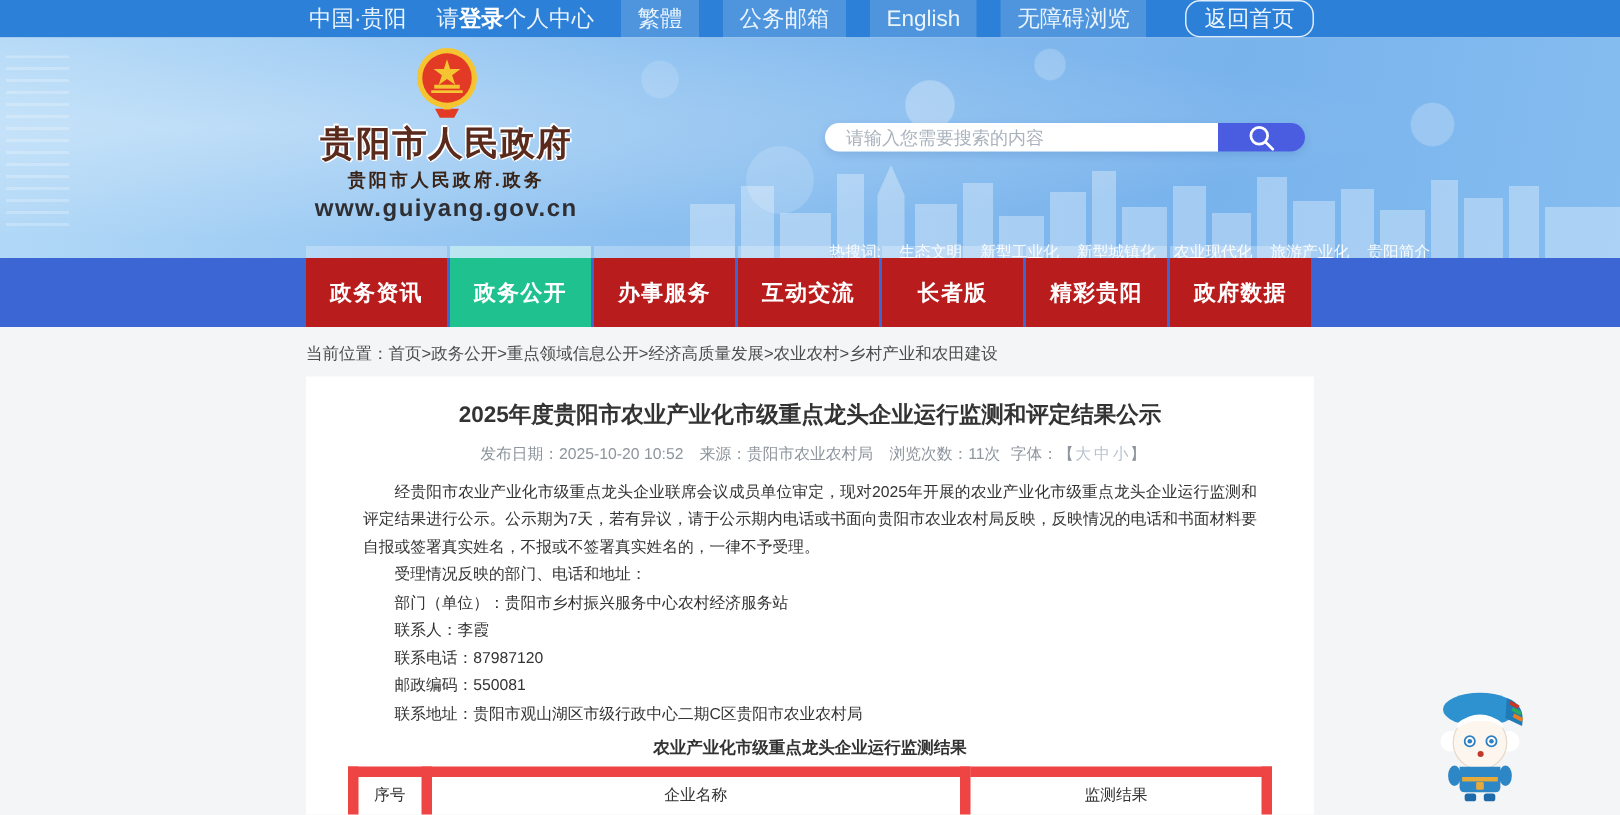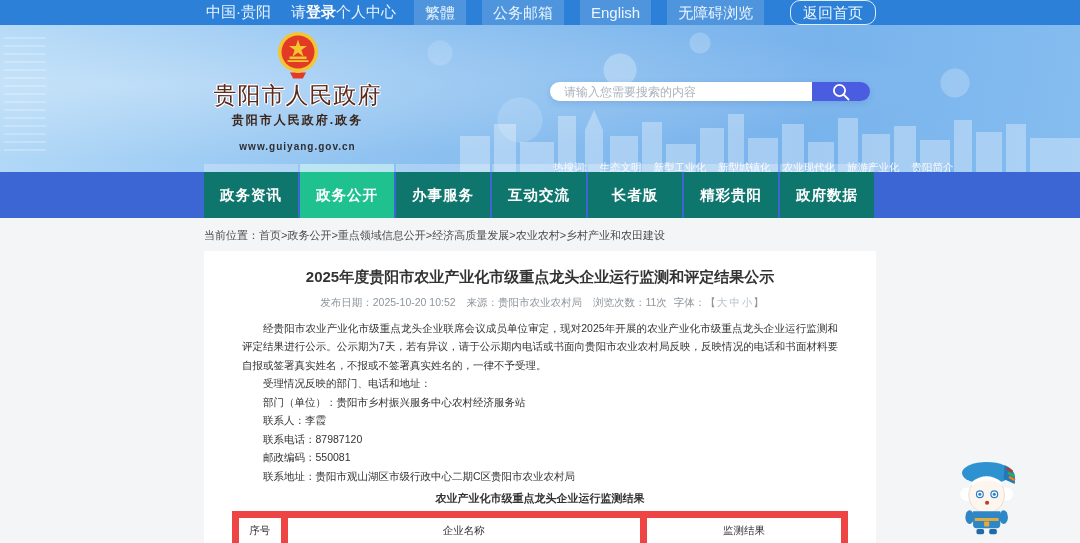--- a/index.html
+++ b/index.html
@@ -24,40 +24,40 @@
       radial-gradient(circle at 440px 28px, rgba(255,255,255,.15) 0 12px, transparent 13px),
       radial-gradient(ellipse at 130px 60px, rgba(255,255,255,.28), transparent 60%),
       linear-gradient(100deg,#b3d9f7 0%,#8cc0f0 40%,#79b3ec 75%,#85bdf0 100%);
   }
   .stripes { position:absolute; left:4px; top:12px; width:42px; height:118px; opacity:.45;
     background:repeating-linear-gradient(to bottom, rgba(255,255,255,.5) 0 2px, transparent 2px 8px); }
   .skyline { position:absolute; right:0; bottom:0; }
 
   .logo { position:absolute; left:200px; top:5px; width:195px; text-align:center; }
   .logo .emblem { display:block; margin:0 auto 2px; }
-  .logo-title { font-size:23px; font-weight:normal; color:#5a2a1c; letter-spacing:1px; line-height:1.15;
+  .logo-title { font-size:23px; font-weight:bold; color:#5a2a1c; letter-spacing:1px; line-height:1.15;
     text-shadow:1px 0 0 #fff,-1px 0 0 #fff,0 1px 0 #fff,0 -1px 0 #fff,1px 1px 0 #fff,-1px -1px 0 #fff; }
   .logo-sub { margin-top:4px; font-size:12px; font-weight:bold; color:#3a2418; letter-spacing:2px; }
-  .logo-url { margin-top:12px; font-size:10px; font-weight:bold; color:#2f2f33; letter-spacing:1px; }
+  .logo-url { margin-top:2px; font-size:16px; font-weight:bold; color:#2f2f33; letter-spacing:1px; }
 
   .search-box { position:absolute; left:550px; top:57px; width:320px; height:19px; display:flex;
     border-radius:18px; box-shadow:0 2px 6px rgba(40,90,160,0.18); }
   .search-box input { flex:1; border:none; outline:none; border-radius:18px 0 0 18px; padding:0 14px; font-size:12px; color:#333; background:#fff; }
   .search-box input::placeholder { color:#aab3bd; }
   .search-btn { width:58px; background:#4a5ce0; border:none; border-radius:0 18px 18px 0; display:flex; align-items:center; justify-content:center; cursor:pointer; }
 
   .hot { position:absolute; left:553px; top:99px; display:flex; gap:12px; font-size:10.5px; color:rgba(255,255,255,0.92); white-space:nowrap;margin-top:37px; }
   .hot .tag { cursor:pointer; }
 
   
   .nav { height:46px; background:#3c66d3; position:relative; }
   .nav-tabs { position:absolute; left:204px; top:-8px; height:54px; display:flex; }
   .nav-tab { width:94px; margin-right:2px; display:flex; flex-direction:column; cursor:pointer; }
   .tab-cap { height:8px; background:rgba(255,255,255,0.26); }
-  .tab-body { flex:1; background:#0f766e; color:#fff; font-size:14.5px; font-weight:bold; letter-spacing:1px;
+  .tab-body { flex:1; background:#b91c1c; color:#fff; font-size:14.5px; font-weight:bold; letter-spacing:1px;
     display:flex; align-items:center; justify-content:center; }
   .nav-tab.active .tab-cap { background:rgba(220,255,242,0.55); }
   .nav-tab.active .tab-body { background:#1fc28e; }
 
   
   .breadcrumb { width:672px; margin:0 auto; padding:10px 0 8px; font-size:11px; color:#4c4c4c; }
   .breadcrumb .path { cursor:pointer; }
 
   
   .card { width:672px; margin:0 auto; background:#fff; padding:15px 24px 0; height:300px; }

